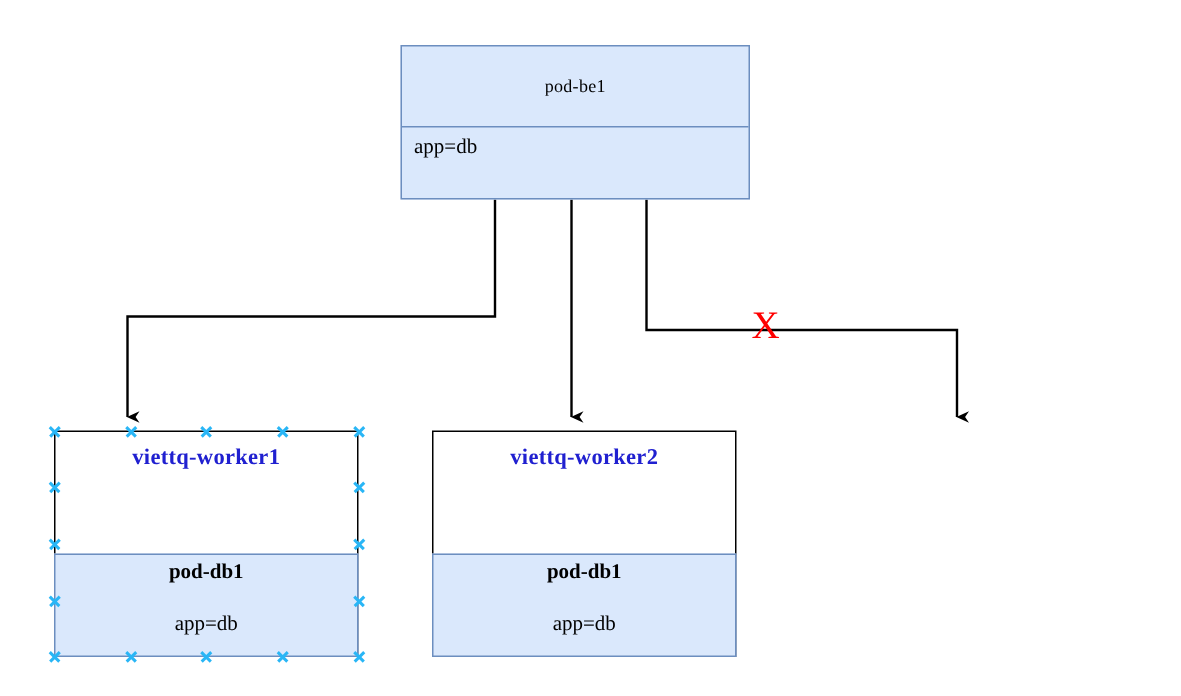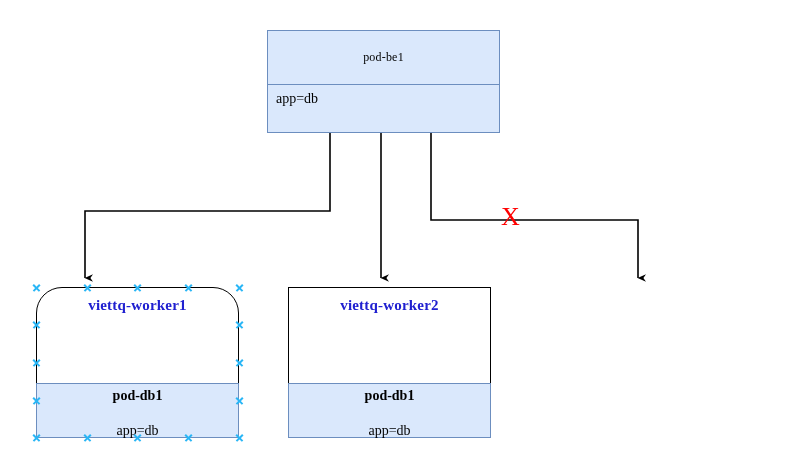--- a/index.html
+++ b/index.html
@@ -73,40 +73,40 @@
     font-size: 15px;
     color: #2020d0;
     padding-top: 9px;
     letter-spacing: .2px;
   }
   .pod-sub {
     position: absolute;
     left: -1px;
     right: -1px;
     bottom: -1px;
-    height: 55px;
+    height: 69px;
     box-sizing: border-box;
     border: 1px solid #6c8ebf;
     background: #dae8fc;
   }
   .pod-sub-title {
     text-align: center;
     font-weight: bold;
     font-size: 14px;
     color: #000000;
     padding-top: 4px;
   }
   .pod-sub-label {
     text-align: center;
     font-size: 14px;
     color: #000000;
     padding-top: 19px;
   }
 
-  #worker1 { left: 36px;  top: 287px; border-radius: 26px; }
+  #worker1 { left: 36px;  top: 287px; }
   #worker2 { left: 288px; top: 287px; }
   #worker3 { left: 538px; top: 287px; }
 
   
   .handle {
     position: absolute;
     width: 9px;
     height: 9px;
     margin-left: -4.5px;
     margin-top: -4.5px;

